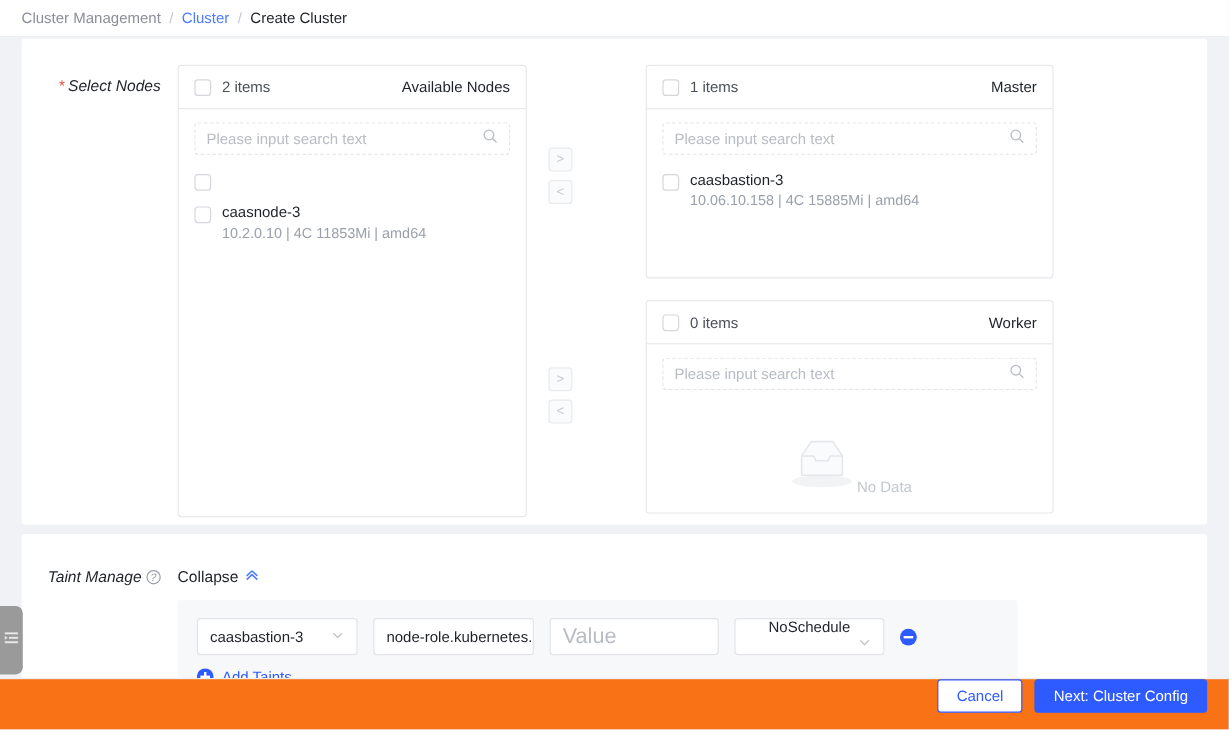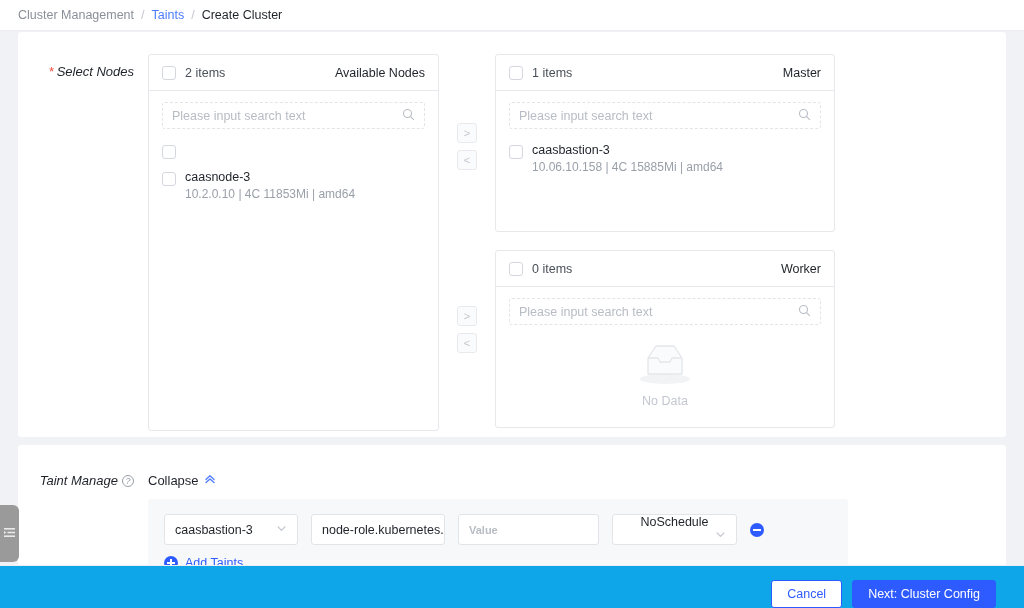--- a/index.html
+++ b/index.html
@@ -73,21 +73,21 @@
   .transfer { display: flex; align-items: flex-start; }
 
   .panel {
     border: 1px solid #e6e8eb;
     border-radius: 3px;
     background: #fff;
     display: flex;
     flex-direction: column;
   }
   .panel.left  { width: 291px; height: 377px; }
-  .panel.right { width: 340px; }
+  .panel.right { width: 340px; margin-left: 43px; }
   .panel.master { height: 178px; }
   .panel.worker { height: 178px; margin-top: 18px; }
 
   .panel-head {
     height: 36px;
     border-bottom: 1px solid #e6e8eb;
     display: flex;
     align-items: center;
     padding: 0 13px;
     flex-shrink: 0;
@@ -131,22 +131,22 @@
   .node-item { display: flex; align-items: flex-start; padding: 5px 0 6px 0; }
   .node-item .cb { margin-top: 2px; }
   .node-text { margin-left: 9px; }
   .node-name { font-size: 12.5px; color: #1f2329; line-height: 15px; }
   .node-meta { font-size: 12px; color: #9aa0a9; line-height: 16px; margin-top: 1px; }
 
   
   .empty {
     flex: 1;
     display: flex;
-    flex-direction: column;
-    align-items: center;
+    flex-direction: row;
+    align-items: flex-end;
     justify-content: center;
     padding-bottom: 14px;
   }
   .empty-label { font-size: 12.5px; color: #c3c7cf; margin-top: 4px; }
 
   
   .arrows {
     display: flex;
     flex-direction: column;
     gap: 7px;
@@ -199,25 +199,24 @@
     font-size: 12.5px;
     color: #1f2329;
   }
   .field.select { width: 134px; cursor: pointer; }
   .field.key    { width: 134px; overflow: hidden; white-space: nowrap; }
   .field.value  { width: 141px; }
   .field.effect { width: 125px; cursor: pointer; flex-direction: column; }
   .field .chev-d { margin-left: auto; flex-shrink: 0; }
   .field input {
     border: 0; outline: 0; width: 100%;
-    font-size: 11px;
+    font-size: 18px;
     font-family: "Liberation Sans", sans-serif;
     color: #1d4ed8;
     background: transparent;
-    font-weight: bold;
   }
   .field input::placeholder { color: #b8bcc4; }
 
   .round-btn {
     width: 14px; height: 14px;
     border-radius: 50%;
     background: #2e5bff;
     position: relative;
     cursor: pointer;
     flex-shrink: 0;
@@ -239,26 +238,26 @@
     cursor: pointer;
     width: max-content;
   }
   .add-taints .lbl { font-size: 12.5px; color: #2e5bff; margin-left: 7px; }
 
   
   .footer {
     position: absolute;
     left: 0; right: 0; bottom: 0;
     height: 43px;
-    background: #0ea5e9;
+    background: #f97316;
     border-top: 1px solid #eceef1;
     display: flex;
-    align-items: flex-end;
+    align-items: flex-start;
     justify-content: flex-end;
-    padding-right: 28px;
+    padding-right: 18px;
     gap: 10px;
   }
   .btn {
     height: 28px;
     border-radius: 3px;
     font-size: 12.5px;
     font-family: "Liberation Sans", sans-serif;
     cursor: pointer;
     padding: 0 15px;
     display: flex;
@@ -280,21 +279,21 @@
     align-items: center;
     justify-content: center;
   }
 </style>
 </head>
 <body>
 
 <div class="header">
   <span class="crumb">Cluster Management</span>
   <span class="crumb-sep">/</span>
-  <span class="crumb link">Taints</span>
+  <span class="crumb link">Cluster</span>
   <span class="crumb-sep">/</span>
   <span class="crumb current">Create Cluster</span>
 </div>
 
 <div class="page">
 
   <div class="card nodes">
     <div class="form-row">
 
       <div class="form-label">

